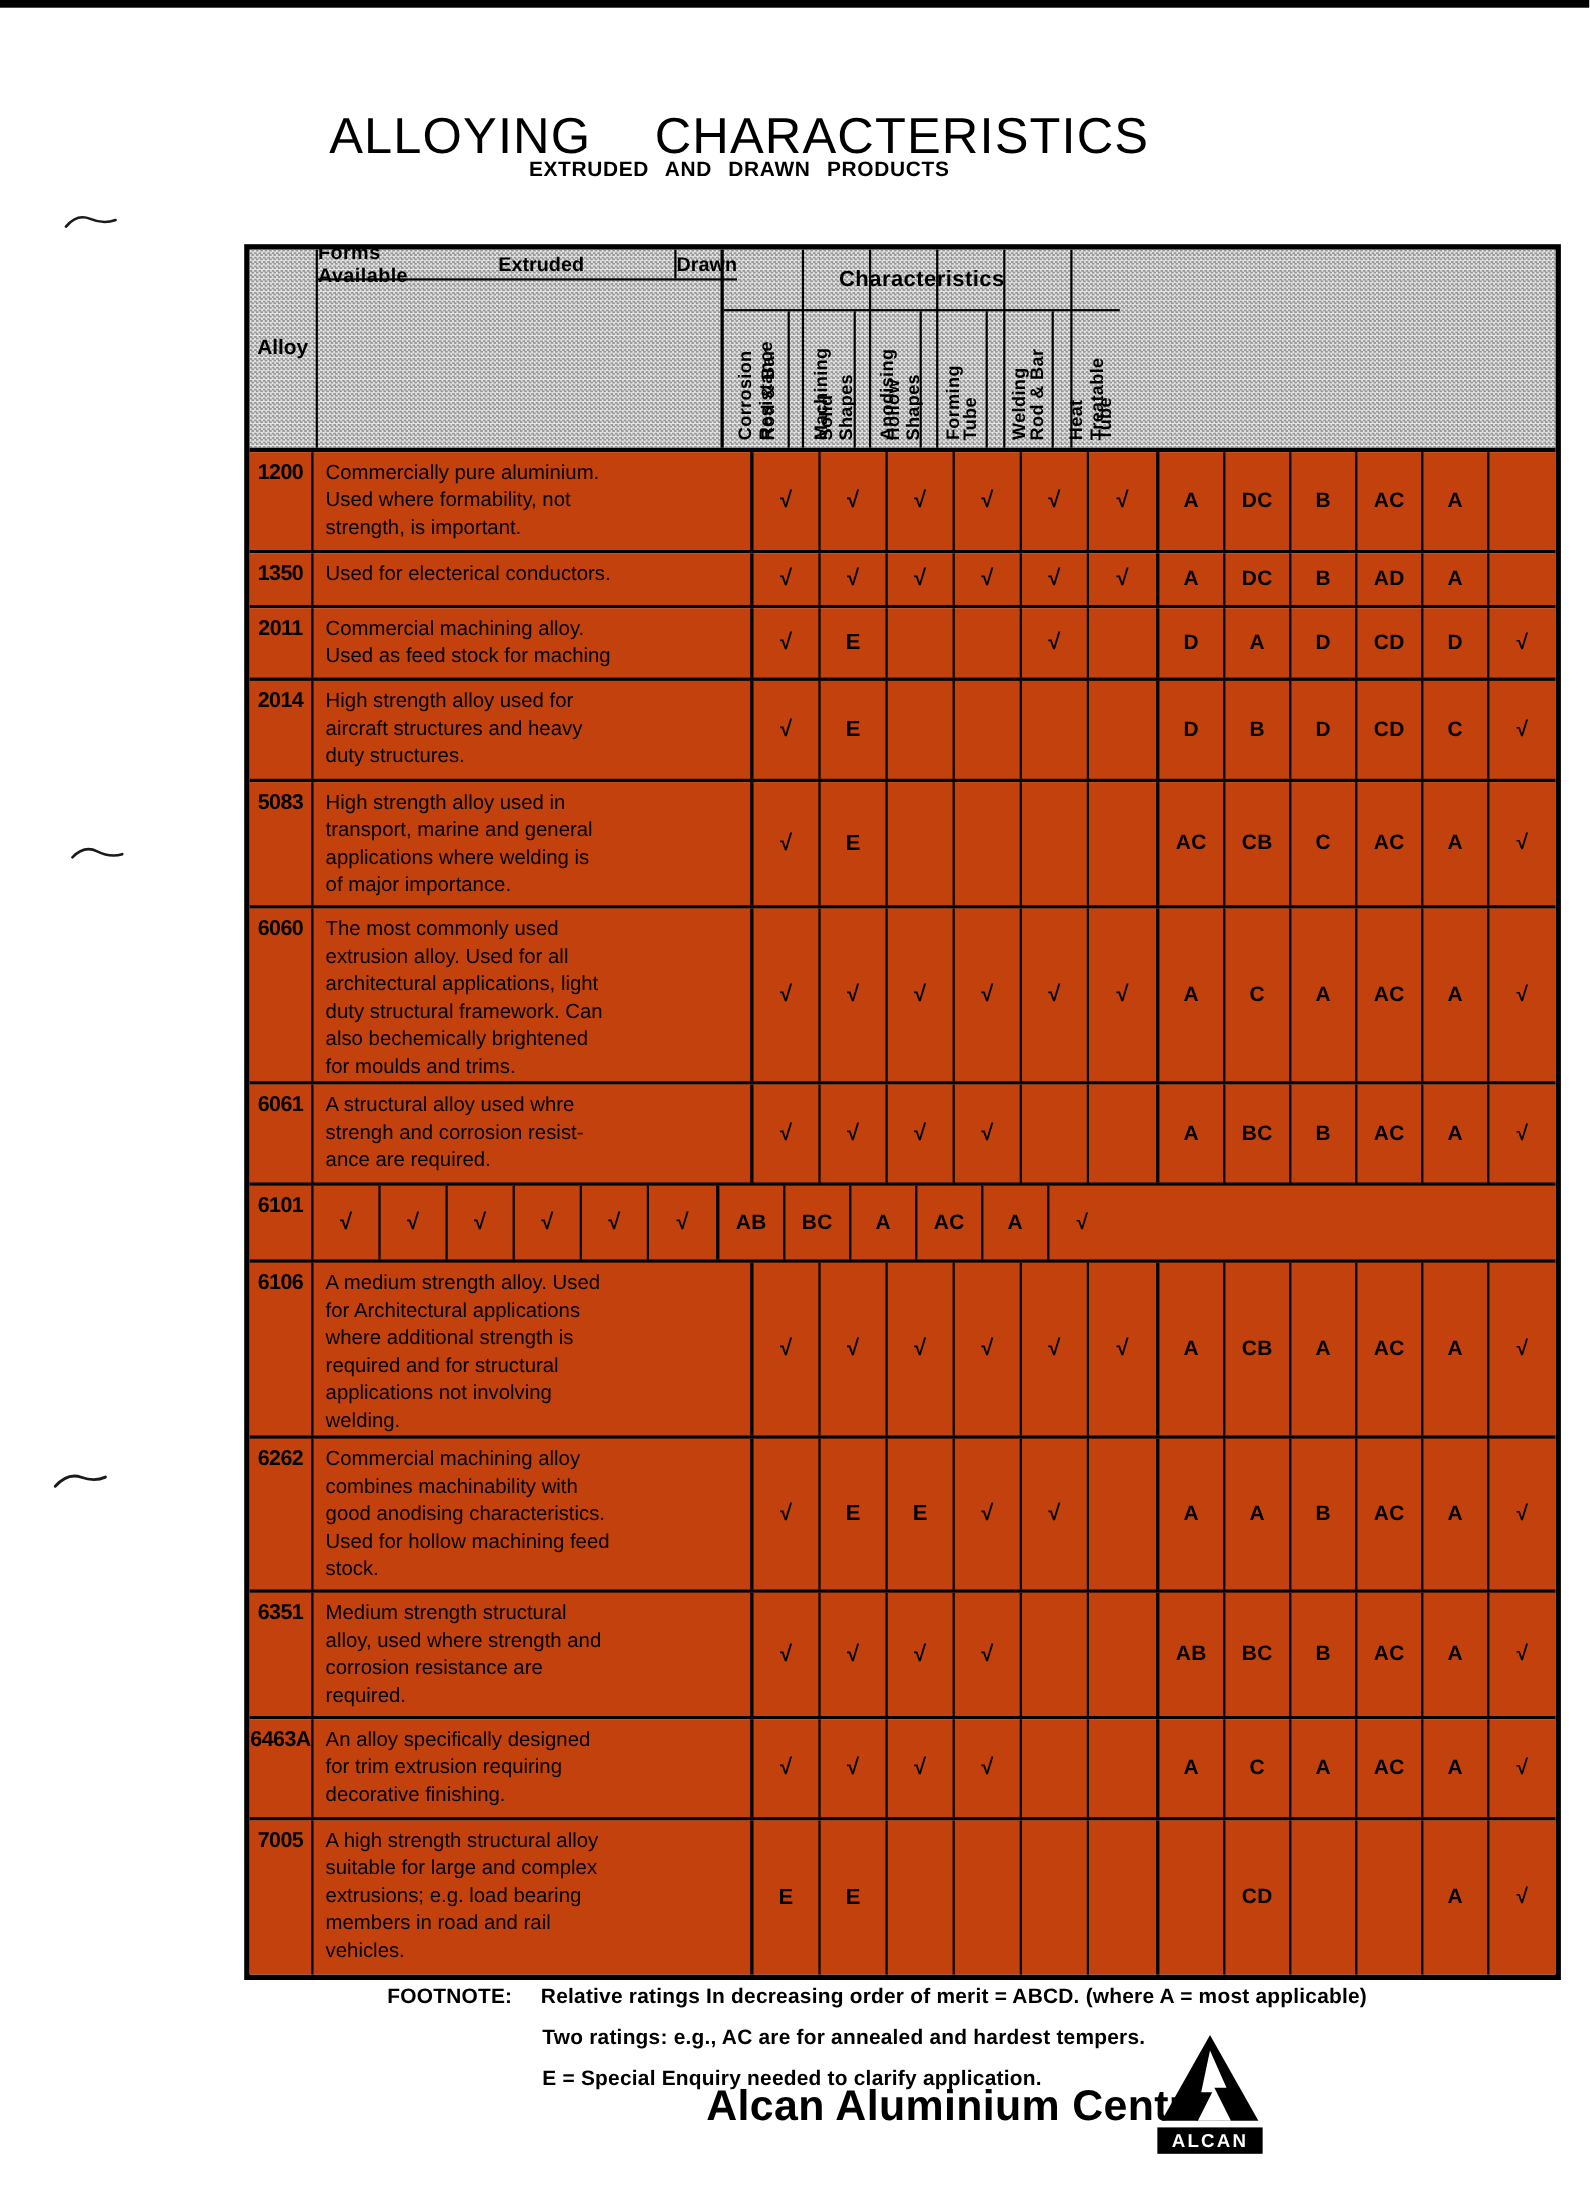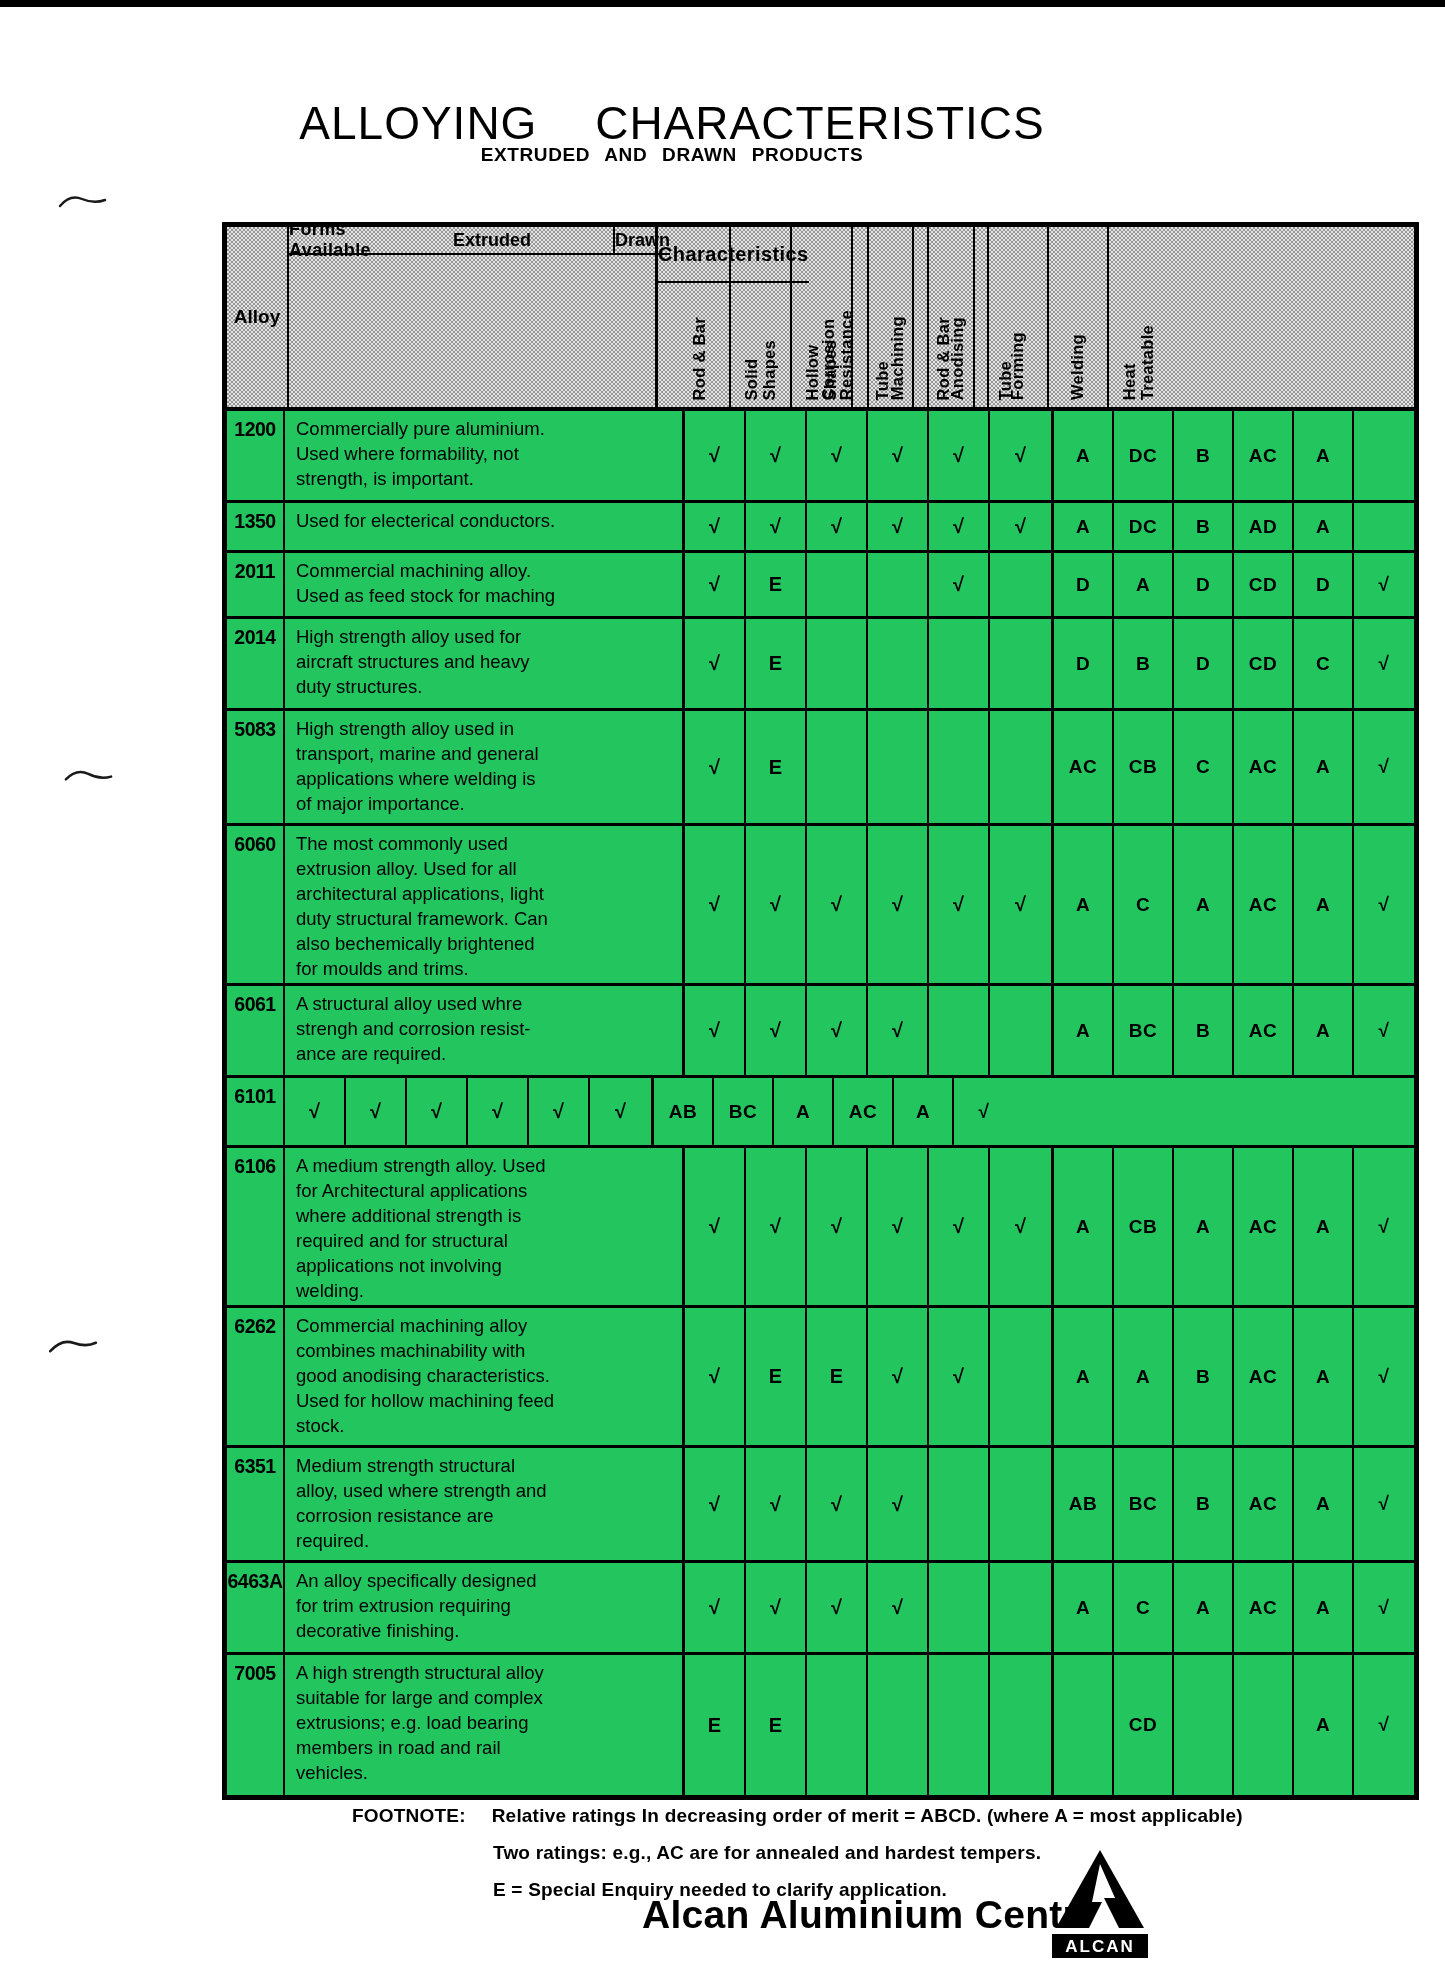--- a/index.html
+++ b/index.html
@@ -33,21 +33,21 @@
     width:62px;border-right:2px solid #000;box-sizing:border-box;
     display:flex;align-items:center;justify-content:center;
     font-weight:bold;font-size:19px;
   }
   .h-app{
     width:400px;border-right:3px solid #000;box-sizing:border-box;
     display:flex;align-items:center;justify-content:center;
     font-weight:bold;font-size:19px;letter-spacing:.3px;
   }
   .h-forms{width:369px;border-right:3px solid #000;box-sizing:border-box;display:flex;}
-  .h-chars{width:360px;display:flex;flex-direction:row}
+  .h-chars{width:360px;display:flex;flex-direction:column}
   .band{
     height:28px;border-bottom:2px solid #000;box-sizing:border-box;
     display:flex;align-items:center;justify-content:center;
     font-weight:bold;font-size:18px;letter-spacing:.4px;
   }
   .band-split{display:flex;height:28px;border-bottom:2px solid #000;box-sizing:border-box}
   .bs-ext{width:244px;border-right:2px solid #000;box-sizing:border-box;display:flex;align-items:center;justify-content:center;font-weight:bold;font-size:18px}
   .bs-drawn{flex:1;display:flex;align-items:center;justify-content:center;font-weight:bold;font-size:18px}
   .band-chars{
     height:56px;border-bottom:2px solid #000;box-sizing:border-box;
@@ -61,21 +61,21 @@
   }
   .h-forms .rot-cell:last-child{border-right:none}
   .h-chars .rot-cell{width:60px}
   .h-chars .rot-cell:last-child{border-right:none}
   .rot-cell span{
     writing-mode:vertical-rl;transform:rotate(180deg);
     font-weight:bold;font-size:16.5px;line-height:1.12;
     white-space:pre-line;letter-spacing:.3px;text-align:left;
   }
 
-  .trow{display:flex;border-bottom:3px solid #000;box-sizing:border-box;background:#22c55e}
+  .trow{display:flex;border-bottom:3px solid #000;box-sizing:border-box;background:#c2410c}
   .tbody .trow:last-child{border-bottom:none}
   .tbody .trow:nth-child(1){height:92px}
   .tbody .trow:nth-child(2){height:50px}
   .tbody .trow:nth-child(3){height:66px}
   .tbody .trow:nth-child(4){height:92px}
   .tbody .trow:nth-child(5){height:115px}
   .tbody .trow:nth-child(6){height:160px}
   .tbody .trow:nth-child(7){height:92px}
   .tbody .trow:nth-child(8){height:70px}
   .tbody .trow:nth-child(9){height:160px}

